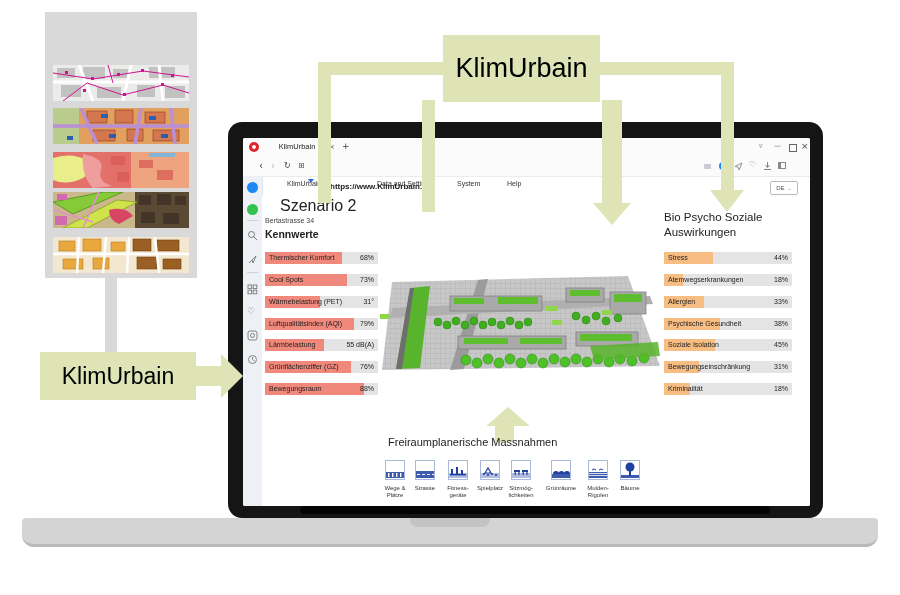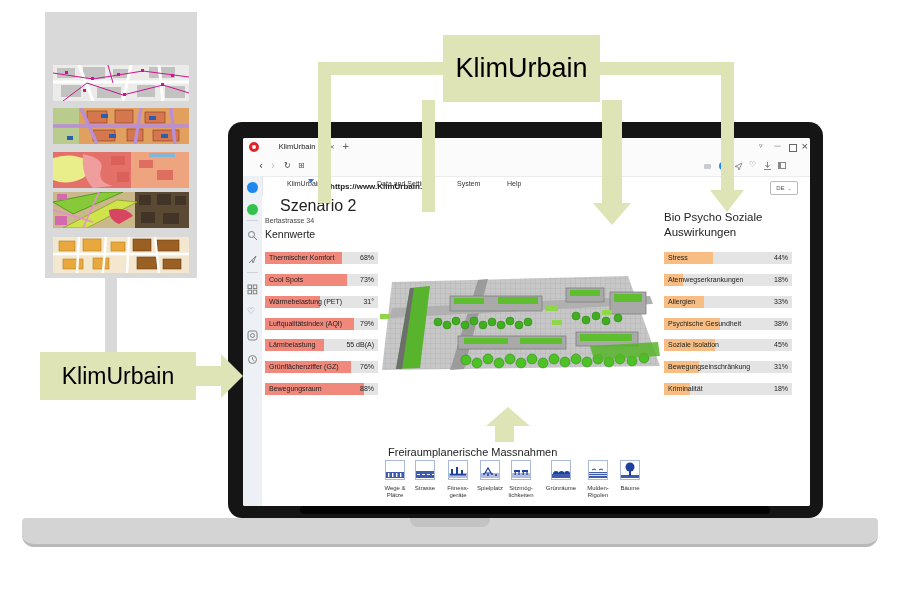--- a/index.html
+++ b/index.html
@@ -36,31 +36,31 @@
   .circle-ic{border-radius:50%;}
   .sb-div{left:4px;width:11px;height:1px;background:#cdd2d9;}
   .menubar-item{top:42px;font-size:7px;color:#333;}
   .lang-box{left:527px;top:43px;width:26px;height:12px;border:1px solid #bbb;border-radius:2px;font-size:6px;color:#555;
             display:flex;align-items:center;justify-content:center;gap:3px;background:#fff;}
   .blue-tri{left:65px;top:41px;width:0;height:0;border-left:3px solid transparent;border-right:3px solid transparent;border-top:4px solid #2a6fe8;}
   
   .content{left:19px;top:58px;width:548px;height:310px;background:#fff;}
   .scenario-title{left:2px;top:1px;font-size:16px;color:#222;margin-left:16px;}
   .scenario-sub{left:3px;top:21px;font-size:7px;color:#444;}
-  .kw-title{left:3px;top:32px;font-size:10.5px;color:#222;}
+  .kw-title{left:3px;top:32px;font-size:10.5px;color:#222;font-weight:bold;}
   .bar{position:absolute;height:12px;background:#e4e4e4;}
   .bar.kw{left:3px;width:113px;}
   .bar.aw{left:402px;width:128px;}
   .bar-fill{position:absolute;left:0;top:0;height:100%;}
   .bar.kw .bar-fill{background:#f0897b;}
   .bar.aw .bar-fill{background:#f7bd82;}
   .bar-label{position:absolute;left:4px;top:0;line-height:12px;font-size:7px;color:#222;white-space:nowrap;}
   .bar-value{position:absolute;right:4px;top:0;line-height:12px;font-size:7px;color:#222;white-space:nowrap;}
   .aw-title{left:402px;top:14px;font-size:11.5px;line-height:15px;color:#222;}
-  .fm-title{left:126px;top:250px;font-size:11px;color:#222;}
+  .fm-title{left:126px;top:240px;font-size:11px;color:#222;}
   .fm-item{top:264px;width:44px;margin-left:-22px;text-align:center;}
   .fm-icon{display:inline-block;width:20px;height:20px;border:1px solid #a9b9dc;background:#fff;box-sizing:border-box;}
   .fm-label{margin-top:2px;font-size:6px;line-height:7px;color:#333;white-space:pre-line;}
   .up-arrow-head{left:224px;top:211px;width:0;height:0;border-left:22px solid transparent;border-right:22px solid transparent;border-bottom:19px solid #dee4b6;}
   .up-arrow-shaft{left:233px;top:229px;width:19px;height:17px;background:#dee4b6;}
   
   .left-arrow-shaft{left:196px;top:366px;width:25px;height:20px;z-index:40;}
   .left-arrow-head{left:221px;top:354px;width:0;height:0;border-top:22px solid transparent;border-bottom:22px solid transparent;border-left:22px solid #dee4b6;z-index:40;}
 </style>
 </head>

